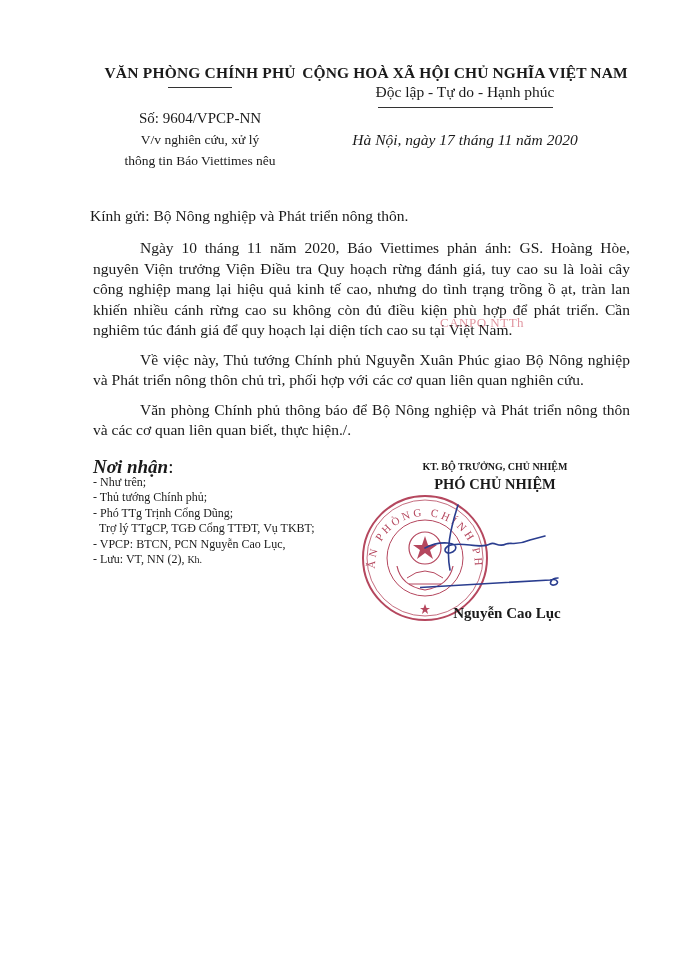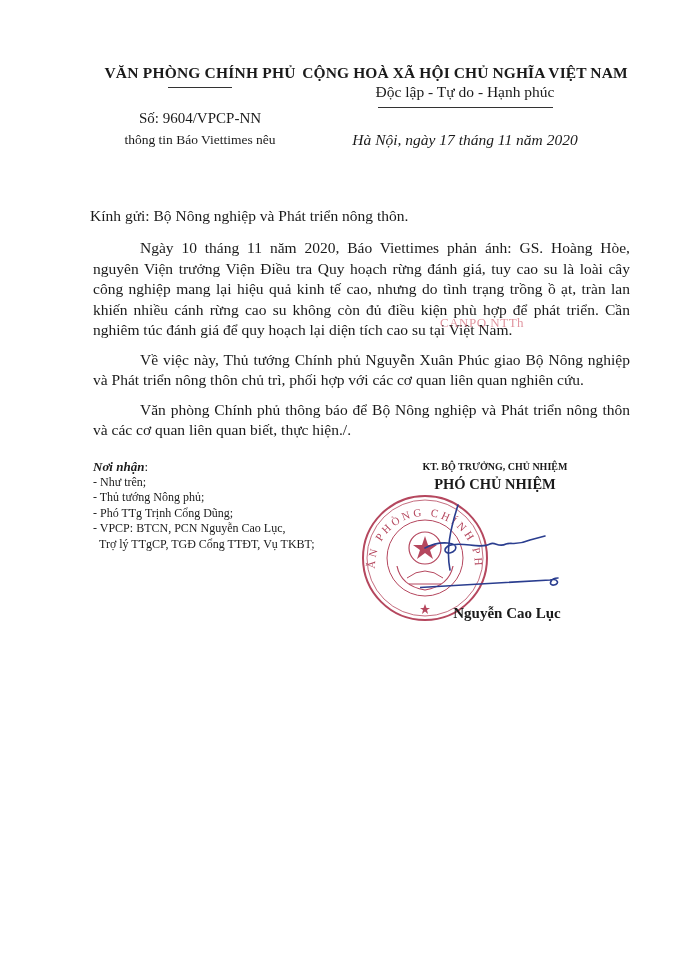--- a/index.html
+++ b/index.html
@@ -22,41 +22,42 @@
     .hdr-right .date { font-style: italic; font-size: 15.5px; margin-top: 23px; }
 
     .greeting { left: 90px; width: 540px; top: 207px; text-align: left; font-size: 15.5px; }
 
     .body { left: 93px; width: 537px; top: 238px; font-size: 15.5px; line-height: 20.5px; text-align: justify; }
     .body p { margin: 0 0 9px 0; text-indent: 47px; }
 
     .overlay { left: 440px; top: 315px; font-size: 13px; color: rgba(200,60,80,0.55); letter-spacing: 0.5px; }
 
     .recv { left: 93px; top: 459px; width: 270px; font-size: 12px; line-height: 15.5px; }
-    .recv .title { font-weight: bold; font-style: italic; font-size: 13px; }
+    .recv .title { font-weight: bold; font-style: italic; font-size: 19px; }
     .recv .title .colon { font-weight: normal; font-style: normal; }
     .recv .item { }
     .recv .indent { padding-left: 6px; }
     .recv .small { font-size: 10px; }
 
     .sign { left: 360px; top: 461px; width: 270px; text-align: center; }
     .sign .l1 { font-weight: bold; font-size: 10px; }
     .sign .l2 { font-weight: bold; font-size: 14.5px; margin-top: 4px; }
     .sign .name { position: absolute; left: 12px; width: 270px; top: 144px; font-weight: bold; font-size: 15px; }
 
     .stamp { left: 361px; top: 494px; width: 128px; height: 128px; }
     .signature { left: 420px; top: 500px; width: 160px; height: 100px; }
   </style>
 </head>
 <body>
 
 <div class="abs hdr-left">
   <div class="org">VĂN PHÒNG CHÍNH PHỦ</div>
   <div class="rule"></div>
   <div class="num">Số: 9604/VPCP-NN</div>
+  <div class="subj">V/v nghiên cứu, xử lý</div>
   <div class="subj" style="margin-top:4px">thông tin Báo Viettimes nêu</div>
 </div>
 
 <div class="abs hdr-right">
   <div class="nation">CỘNG HOÀ XÃ HỘI CHỦ NGHĨA VIỆT NAM</div>
   <div class="motto">Độc lập - Tự do - Hạnh phúc</div>
   <div class="rule"></div>
   <div class="date">Hà Nội, ngày 17 tháng 11 năm 2020</div>
 </div>
 
@@ -66,24 +67,25 @@
   <p>Ngày 10 tháng 11 năm 2020, Báo Viettimes phản ánh: GS. Hoàng Hòe, nguyên Viện trưởng Viện Điều tra Quy hoạch rừng đánh giá, tuy cao su là loài cây công nghiệp mang lại hiệu quả kinh tế cao, nhưng do tình trạng trồng ồ ạt, tràn lan khiến nhiều cánh rừng cao su không còn đủ điều kiện phù hợp để phát triển. Cần nghiêm túc đánh giá để quy hoạch lại diện tích cao su tại Việt Nam.</p>
   <p>Về việc này, Thủ tướng Chính phủ Nguyễn Xuân Phúc giao Bộ Nông nghiệp và Phát triển nông thôn chủ trì, phối hợp với các cơ quan liên quan nghiên cứu.</p>
   <p>Văn phòng Chính phủ thông báo để Bộ Nông nghiệp và Phát triển nông thôn và các cơ quan liên quan biết, thực hiện./.</p>
 </div>
 
 <div class="abs overlay">CANPO NTTh</div>
 
 <div class="abs recv">
   <div class="title"><span>Nơi nhận</span><span class="colon">:</span></div>
   <div class="item">- Như trên;</div>
-  <div class="item">- Thủ tướng Nông phủ;</div>
+  <div class="item">- Thủ tướng Chính phủ;</div>
   <div class="item">- Phó TTg Trịnh Cổng Dũng;</div>
+  <div class="item indent">Trợ lý TTgCP, TGĐ Cổng TTĐT, Vụ TKBT;</div>
   <div class="item">- VPCP: BTCN, PCN Nguyễn Cao Lục,</div>
-  <div class="item indent">Trợ lý TTgCP, TGĐ Cổng TTĐT, Vụ TKBT;</div>
+  <div class="item"><span>- Lưu: VT, NN (2),</span> <span class="small">Kh.</span></div>
 </div>
 
 <svg class="abs stamp" viewBox="0 0 128 128">
   <defs>
     <path id="arcTop" d="M 14 72 A 50 50 0 0 1 114 72"></path>
   </defs>
   <g fill="none" stroke="#b5475e">
     <circle cx="64" cy="64" r="62" stroke-width="2"></circle>
     <circle cx="64" cy="64" r="58" stroke-width="0.8"></circle>
     <circle cx="64" cy="64" r="38" stroke-width="1"></circle>

